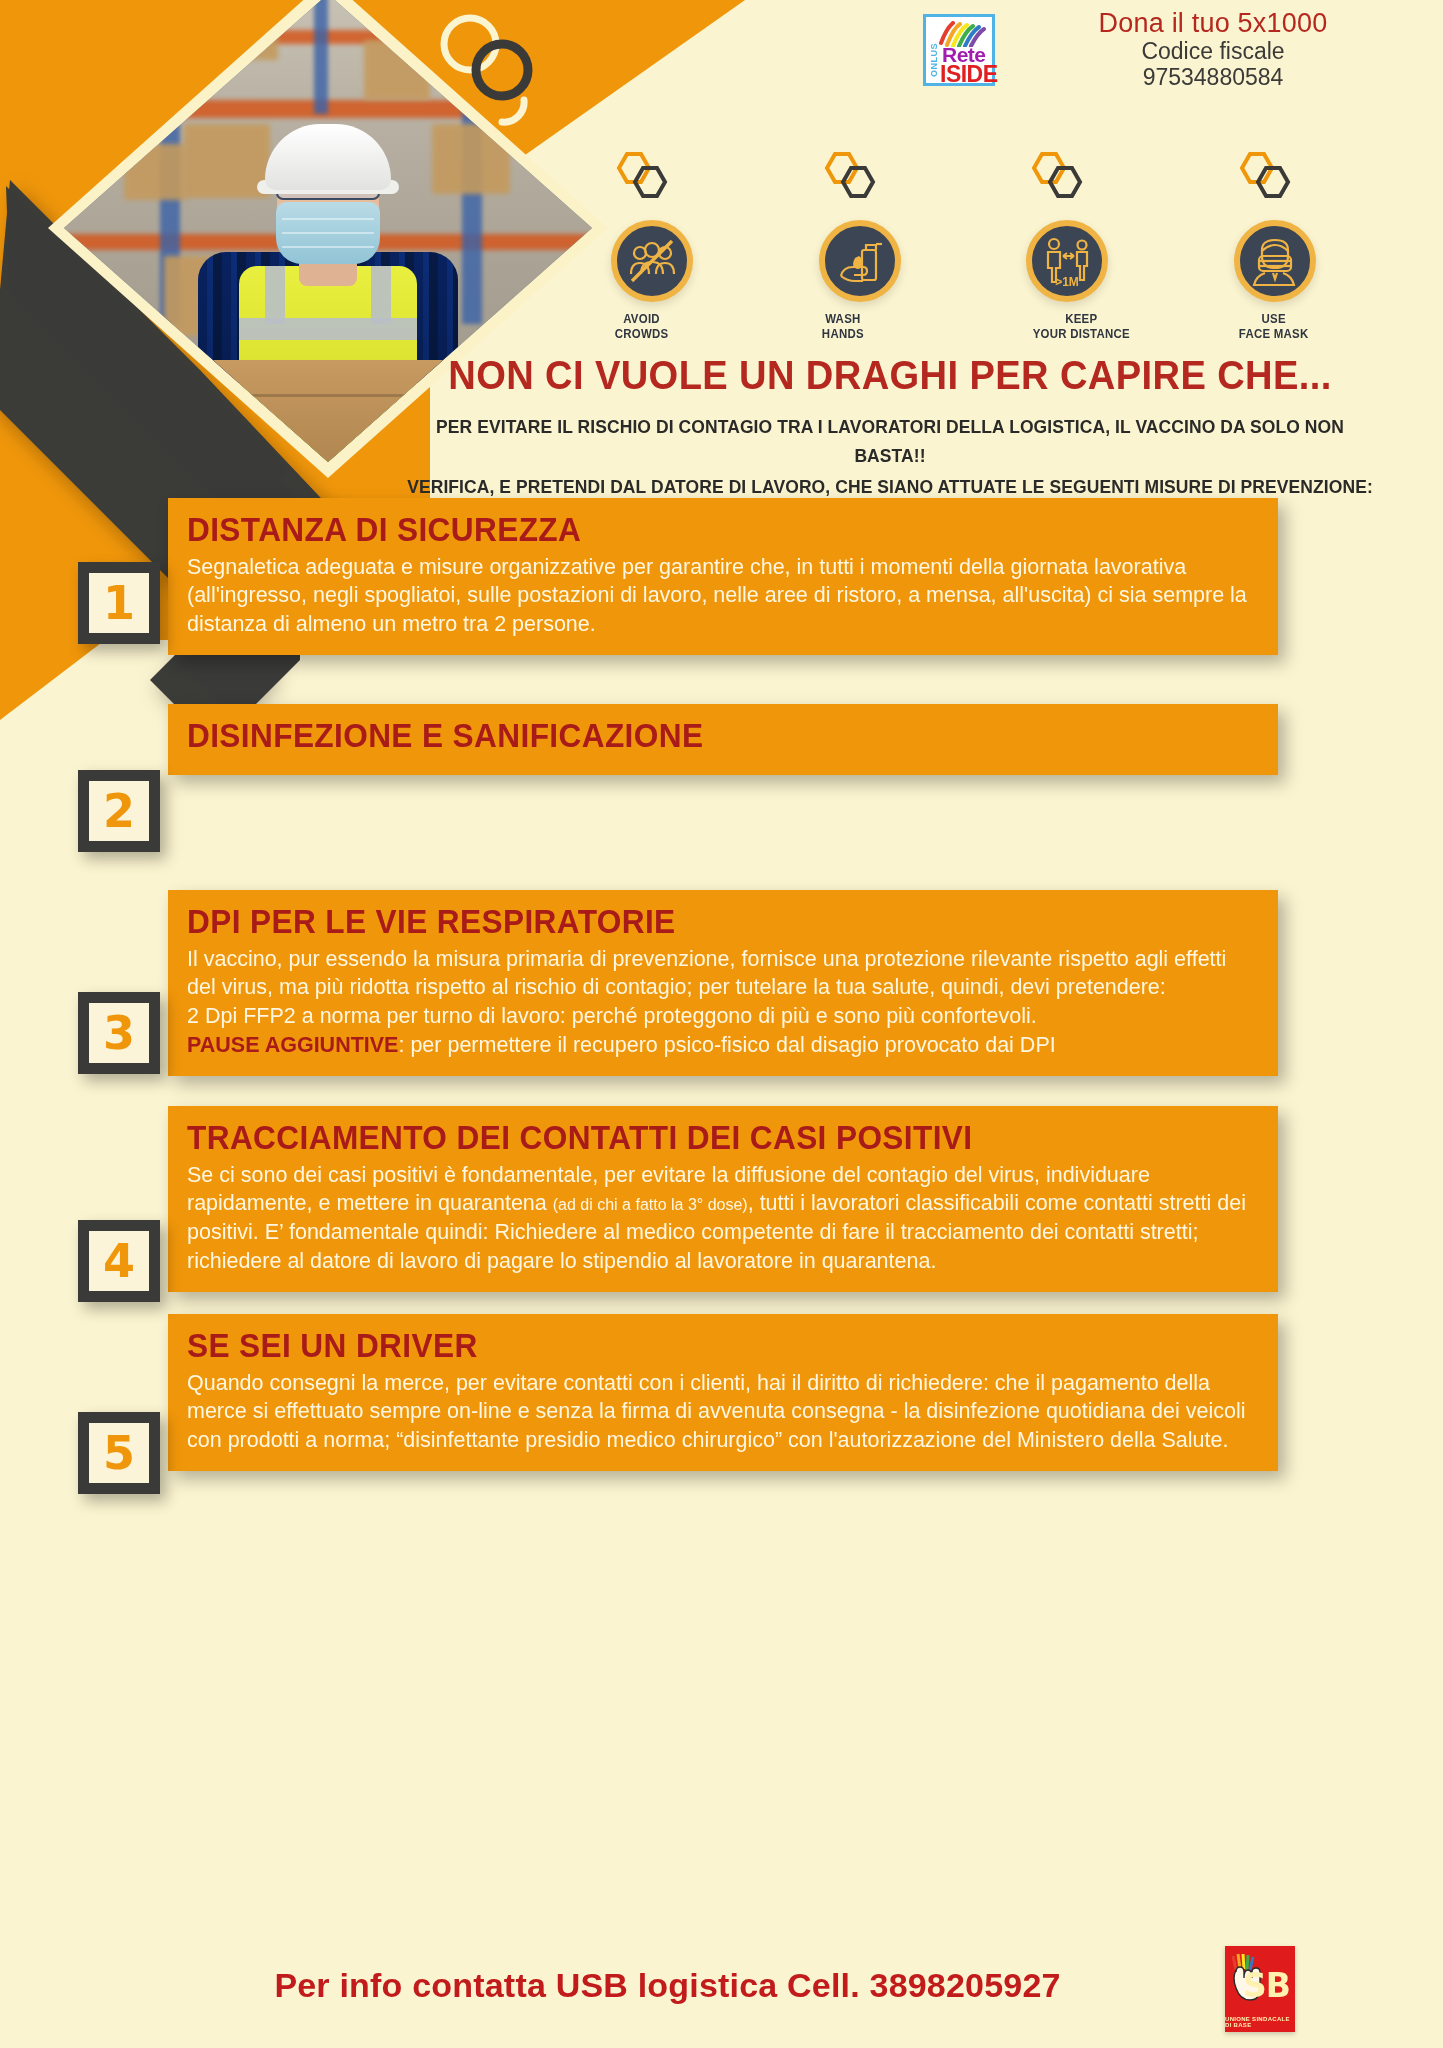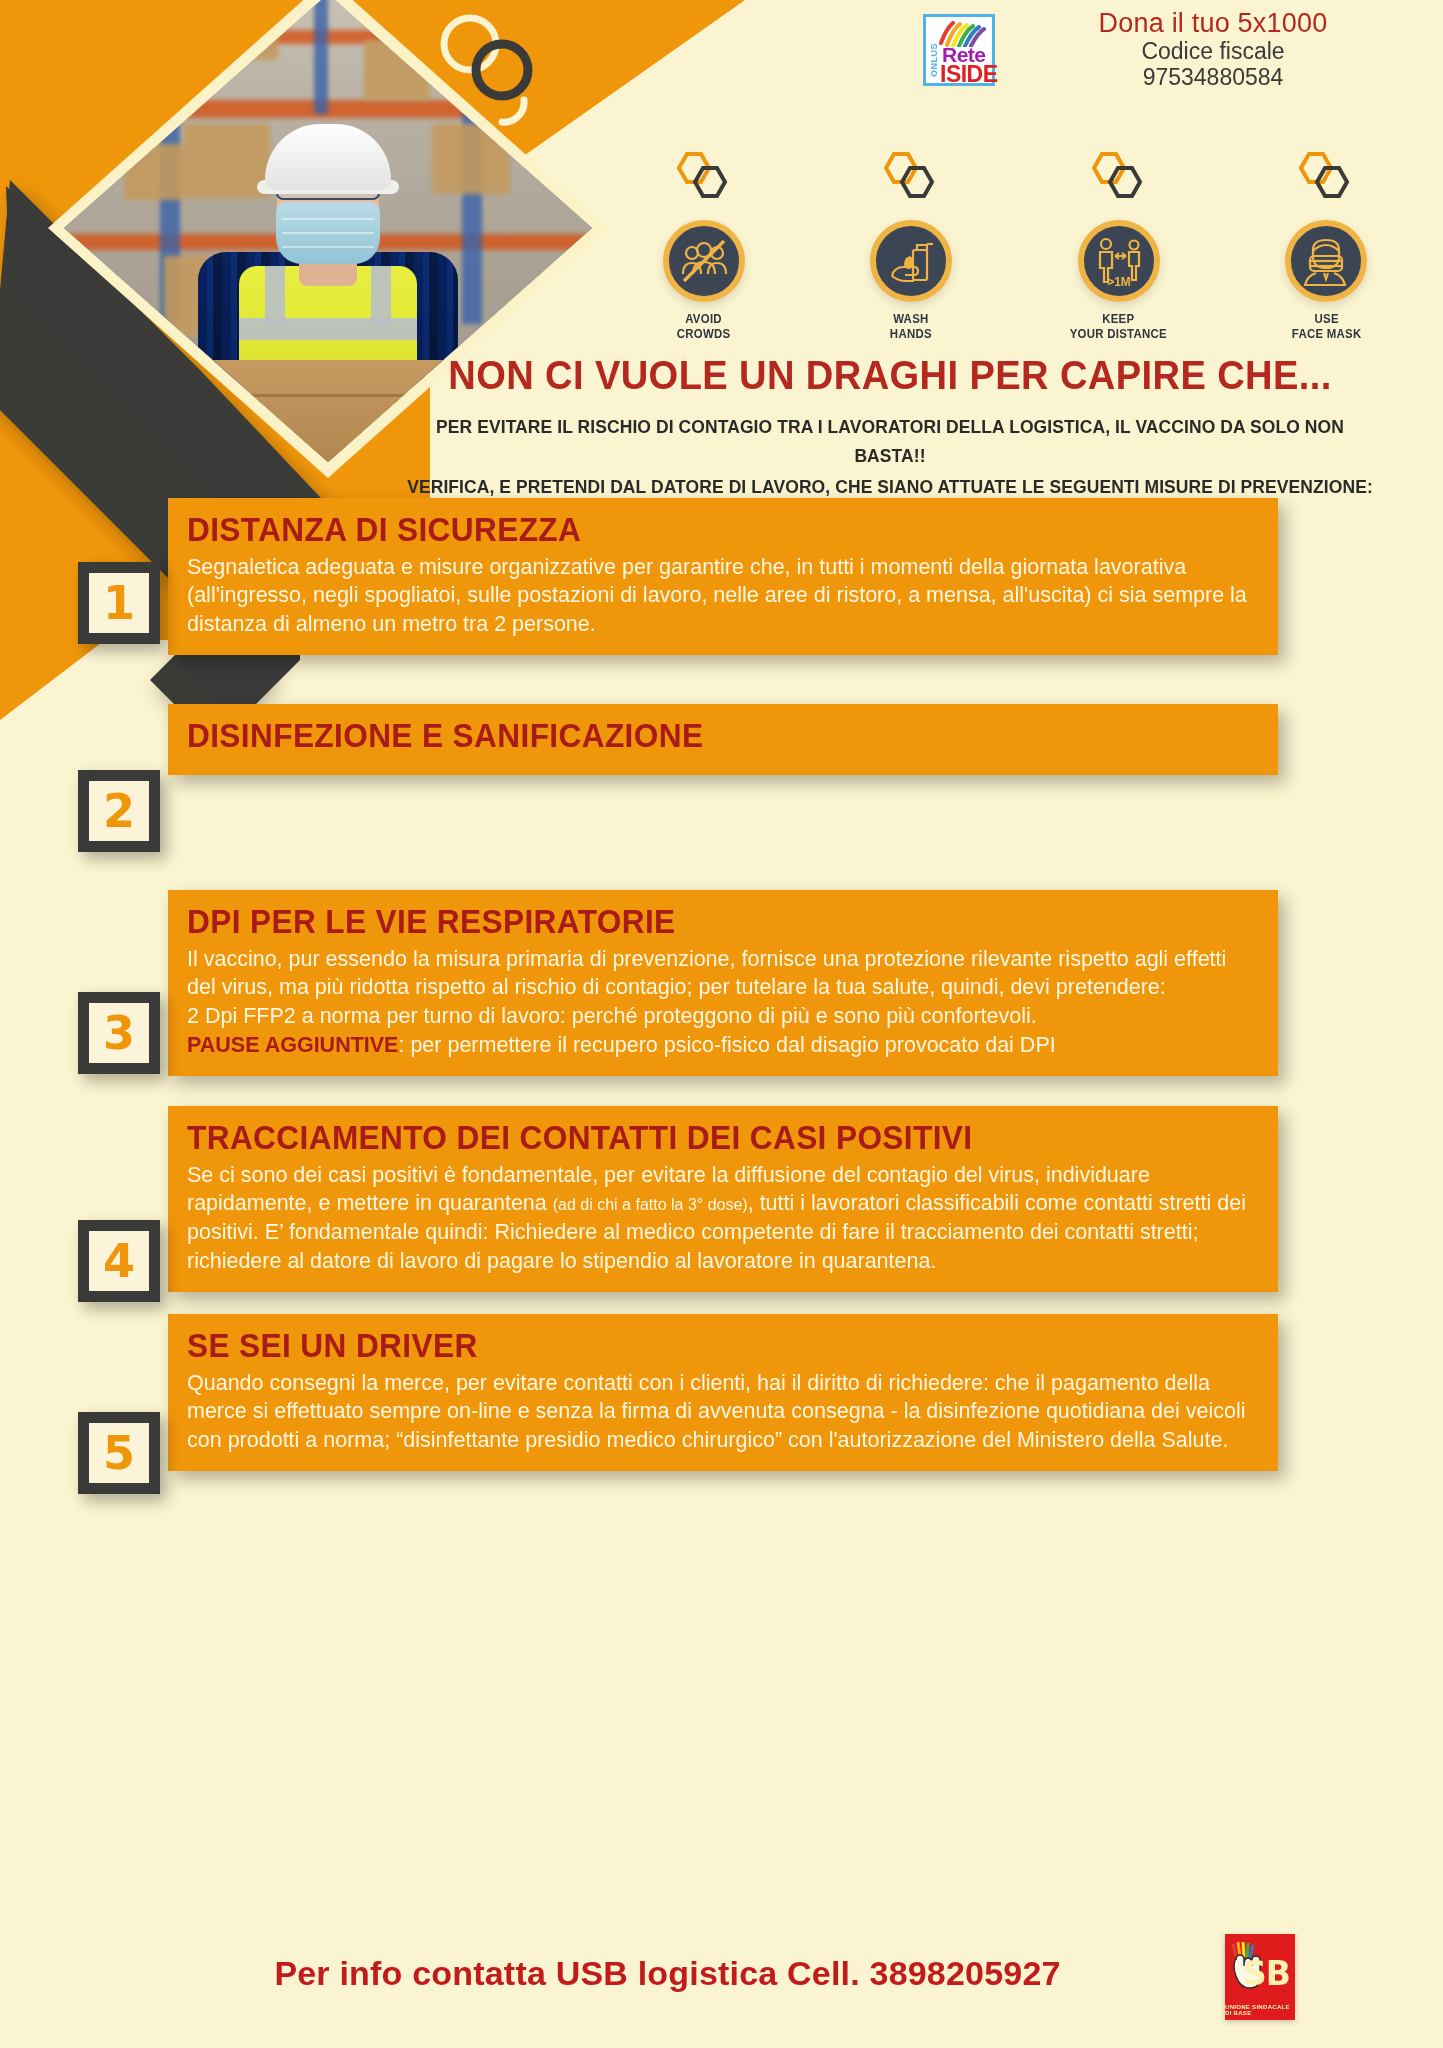--- a/index.html
+++ b/index.html
@@ -170,21 +170,21 @@
   }
   .dona-block { position: absolute; left: 90px; top: 8px; width: 400px; text-align: center; }
   .dona-title { font-size: 27px; color: #B4281F; letter-spacing: .2px; }
   .dona-sub  { font-size: 23px; color: #3A3A38; line-height: 1.12; }
 
   
   .icon-row {
     position: absolute; left: 600px; top: 150px; width: 830px; height: 200px; z-index: 6;
     display: flex; justify-content: space-around; align-items: flex-start;
   }
-  .icon-cell { width: 185px; display: flex; flex-direction: column; align-items: center; }
+  .icon-cell { width: 185px; display: flex; flex-direction: column; align-items: flex-start; }
   .hex-pair { height: 56px; margin-bottom: 14px; }
   .icon-badge {
     width: 82px; height: 82px; border-radius: 50%;
     background: #3C4554; border: 6px solid #F0B444;
     display: flex; align-items: center; justify-content: center;
     box-shadow: 0 4px 10px rgba(0,0,0,.12);
   }
   .icon-label {
     margin-top: 9px; text-align: center;
     font-size: 13px; font-weight: bold; color: #2F3640;
@@ -238,21 +238,21 @@
     font-family: "Liberation Sans Narrow","Liberation Sans", sans-serif;
   }
   .sec-body {
     font-size: 21.5px; color: #FFF7E2; line-height: 1.34;
     font-family: "Liberation Sans", sans-serif;
   }
   .sec-body .em { color: #A81B18; font-weight: bold; }
   .sec-body .small { font-size: 16px; }
 
   
-  .footer { position: absolute; left: 0; bottom: 12px; width: 1335px; height: 108px; z-index: 6; text-decoration: underline; }
+  .footer { position: absolute; left: 0; bottom: 0; width: 1335px; height: 108px; z-index: 6; text-decoration: underline; }
   .footer-text {
     position: absolute; left: 0; right: 0; top: 26px;
     text-align: center; font-size: 34px; font-weight: bold; color: #C11B1B;
     letter-spacing: .2px;
   }
   .usb-logo {
     position: absolute; right: 40px; top: 6px;
     width: 70px; height: 86px; background: #E01B1B;
     box-shadow: 0 2px 5px rgba(0,0,0,.2);
   }

